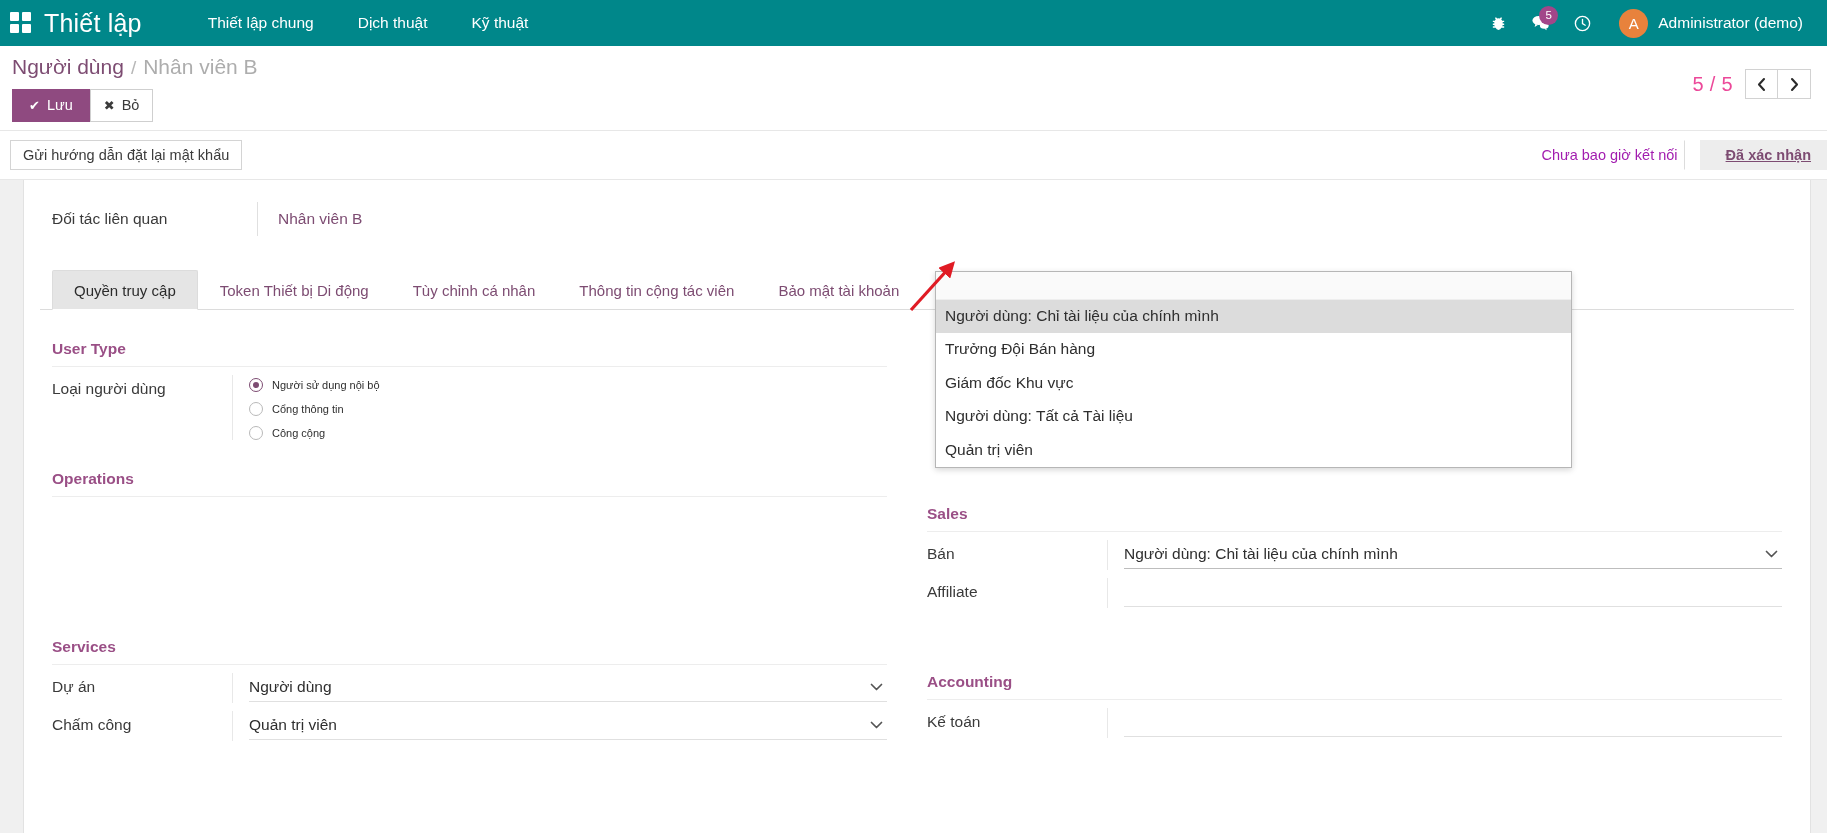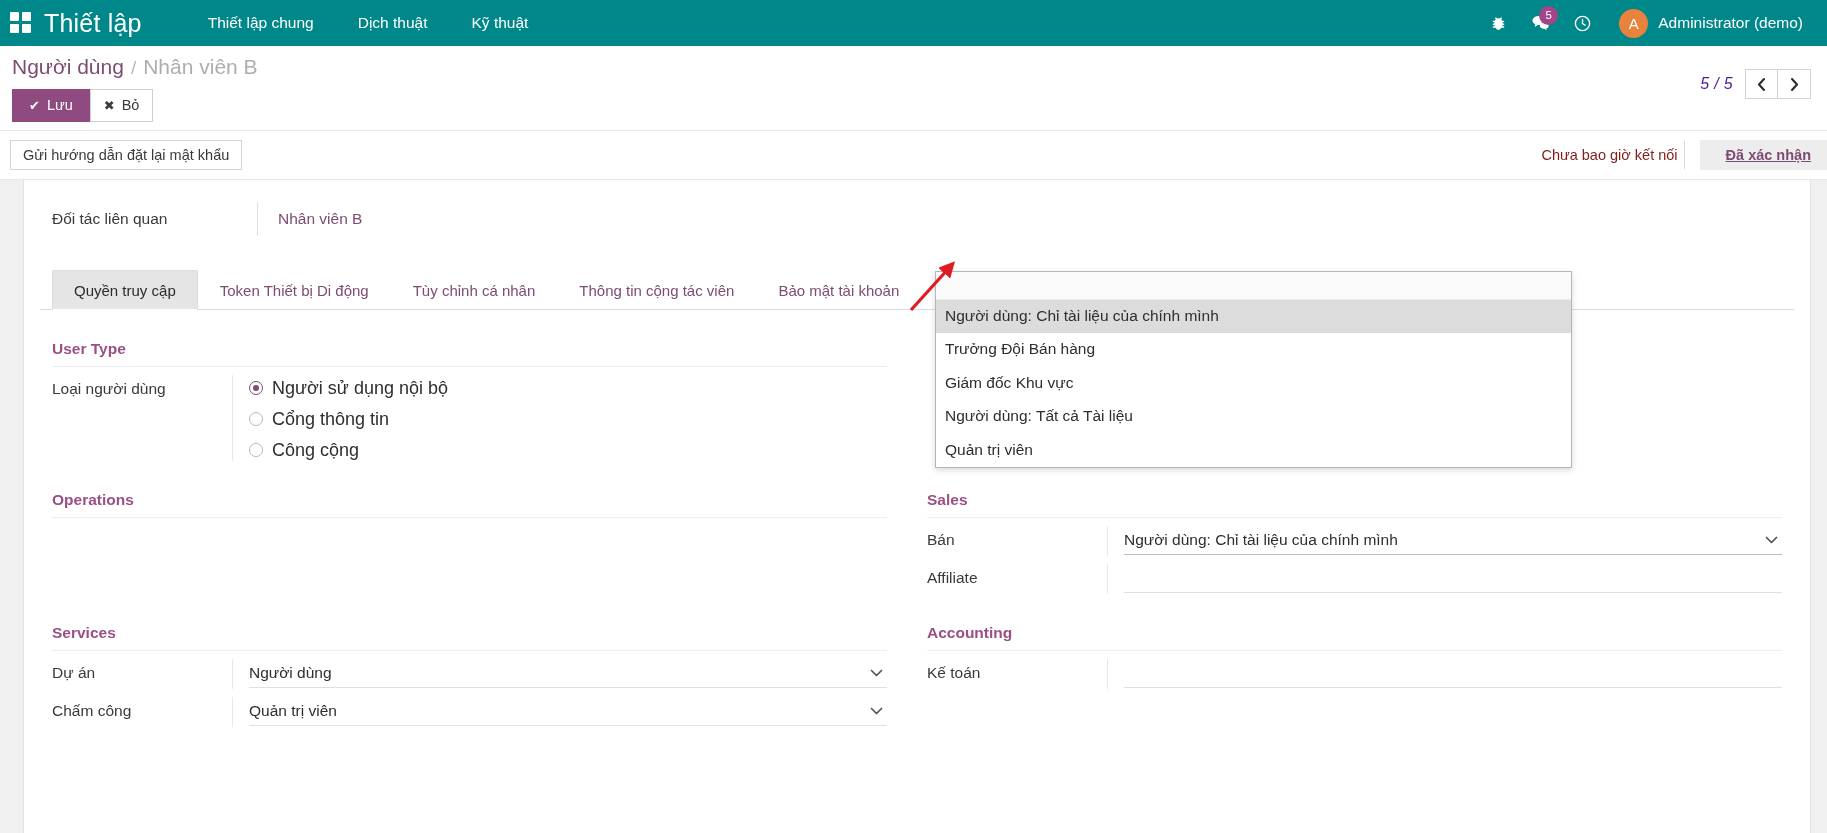--- a/index.html
+++ b/index.html
@@ -131,21 +131,21 @@
   }
   .btn-primary {
     background: #8f4a80;
     border-color: #8f4a80;
     color: #ffffff;
     padding: 6px 16px;
   }
   .btn .glyph { font-size: 13px; line-height: 1; }
 
   .cp-right { margin-left: auto; display: flex; align-items: center; gap: 12px; margin-top: 14px; }
-  .pager-text { font-size: 16px; color: #4c1d95; letter-spacing: .3px; font-style: italic; }
+  .pager-text { font-size: 20px; color: #ec4899; letter-spacing: .3px; }
   .pager-btns { display: flex; }
   .pager-btn {
     width: 33px; height: 30px;
     border: 1px solid #d2d2d2;
     background: #fff;
     display: flex; align-items: center; justify-content: center;
     cursor: pointer;
     color: #2b2b2b;
   }
   .pager-btn + .pager-btn { border-left: none; }
@@ -168,21 +168,21 @@
     cursor: pointer;
     white-space: nowrap;
   }
   .status-pills { margin-left: auto; display: flex; align-items: stretch; height: 30px; }
   .pill {
     display: flex; align-items: center;
     font-size: 14.5px;
     padding: 0 22px 0 26px;
     position: relative;
     background: #ffffff;
-    color: #7f1d1d;
+    color: #a21caf;
     white-space: nowrap;
     cursor: pointer;
   }
   .pill.done {
     background: #ededed;
     color: #7d4c72;
     font-weight: bold;
     padding-right: 16px;
     text-decoration: underline;
   }
@@ -263,21 +263,21 @@
     color: #2b2b2b;
     background: #e5e5e5;
     border-color: #dcdcdc #dcdcdc #ffffff;
     border-radius: 2px 2px 0 0;
   }
 
   
   .form-area { padding-top: 30px; display: block; position: relative; }
   .group-row { display: flex; gap: 0; }
   .col { width: 50%; padding-right: 30px; }
-  .col.right { padding-left: 10px; padding-right: 0; }
+  .col.right { padding-left: 10px; padding-right: 0; margin-top: 35px; }
 
   .group-title {
     font-size: 15.5px;
     color: #9a4f86;
     font-weight: bold;
     border-bottom: 1px solid #ededed;
     padding-bottom: 8px;
     margin-bottom: 4px;
   }
   .field-row {
@@ -312,21 +312,21 @@
     align-items: center; justify-content: center;
     flex: 0 0 14px;
   }
   .radio-item.checked .radio-dot { border-color: #7d4c72; }
   .radio-item.checked .radio-dot::after {
     content: "";
     width: 6px; height: 6px;
     border-radius: 50%;
     background: #7d4c72;
   }
-  .radio-text { font-size: 18px; color: #2e2e2e; }
+  .radio-text { font-size: 11px; color: #2e2e2e; }
 
   
   .sel {
     position: relative;
     width: 100%;
     border-bottom: 1px solid #e0e0e0;
     display: flex;
     align-items: center;
     height: 29px;
     cursor: pointer;

